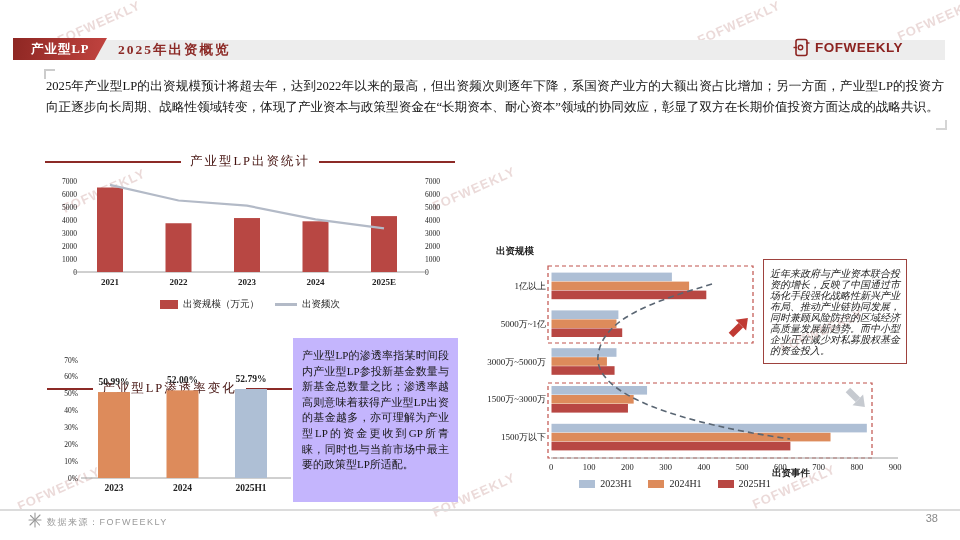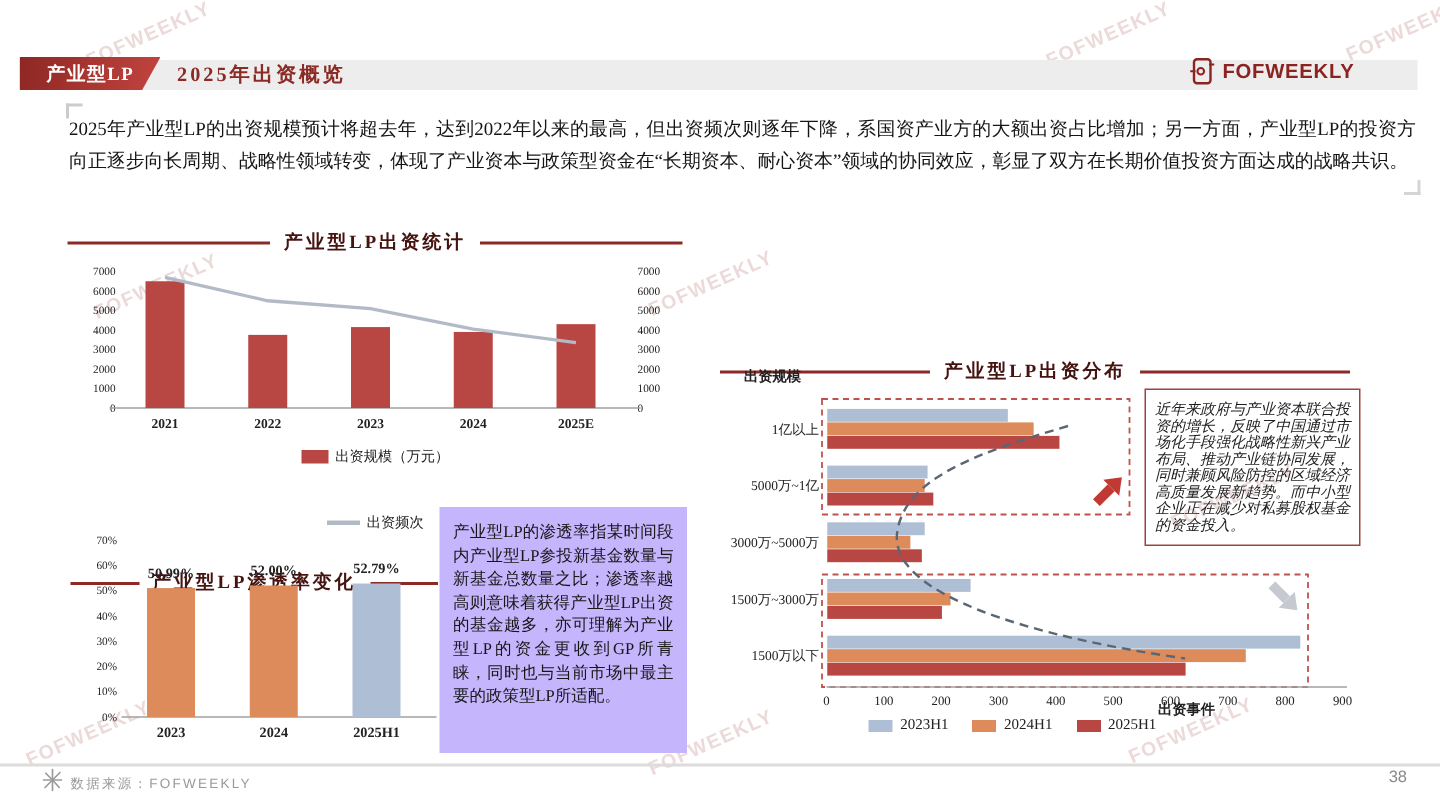--- a/index.html
+++ b/index.html
@@ -21,36 +21,36 @@
   
   .intro{position:absolute;left:46px;top:76px;width:898px;font-size:12.6px;line-height:21px;
        color:#151515;text-align:justify;z-index:1;}
   .bracket-tl{position:absolute;left:44px;top:69px;width:9px;height:8px;
        border-left:2px solid #cccccc;border-top:2px solid #cccccc;z-index:1;}
   .bracket-br{position:absolute;left:936px;top:120px;width:9px;height:8px;
        border-right:2px solid #d5d5d5;border-bottom:2px solid #d5d5d5;z-index:1;}
   
   .chart-title-row{position:absolute;display:flex;align-items:center;gap:9px;z-index:1;}
   .tline{height:2px;background:#8c2a26;flex:1;}
-  .ct{font-size:12.5px;font-weight:bold;color:#451310;letter-spacing:2px;white-space:nowrap;}
+  .ct{font-size:12.5px;font-weight:normal;color:#451310;letter-spacing:2px;white-space:nowrap;}
   
   .note-dist{position:absolute;left:477px;top:148px;width:431px;height:83px;background:#f1f0ee;
        padding:7px 10px;font-size:11.6px;line-height:16.6px;color:#171717;text-align:justify;
        box-sizing:border-box;z-index:1;}
   .note-pen{position:absolute;left:293px;top:338px;width:165px;height:164px;background:#c4b5fd;
        padding:10px 9px;font-size:11px;line-height:15.6px;color:#171717;text-align:justify;
        box-sizing:border-box;z-index:1;}
   .annotation{position:absolute;left:763px;top:259px;width:144px;height:105px;
        border:1.5px solid #9e423e;padding:8px 6px;font-size:10px;line-height:11px;
        color:#1c1c1c;box-sizing:border-box;z-index:2;text-align:justify;font-style:italic;}
   .dist-ylabel{position:absolute;left:496px;top:245px;font-size:9.5px;font-weight:bold;color:#222;z-index:1;}
   .dist-xlabel{position:absolute;left:772px;top:467px;font-size:9.5px;font-weight:bold;color:#222;z-index:1;}
   
   .legend{display:flex;align-items:center;justify-content:center;z-index:1;position:absolute;}
-  .legend-stat{left:45px;top:298px;width:410px;gap:31px;font-size:9.5px;color:#222;flex-direction:column;}
+  .legend-stat{left:45px;top:298px;width:410px;gap:16px;font-size:9.5px;color:#222;}
   .legend-dist{left:505px;top:478px;width:340px;gap:16px;font-size:10px;color:#222;}
   .leg-item{display:flex;align-items:center;gap:5px;}
   .swatch{display:inline-block;}
   
   .chart-svg{position:absolute;z-index:1;}
   svg text{font-family:"Liberation Serif",serif;}
   
   .footer-line{position:absolute;left:0;top:509px;width:960px;height:2px;background:#dcdcdc;z-index:1;}
   .source{position:absolute;left:47px;top:516px;font-size:9px;color:#9a9a9a;letter-spacing:1.5px;z-index:1;
        font-family:"Liberation Sans",sans-serif;}
@@ -132,25 +132,20 @@
       <span class="swatch" id="sw-stat-bar" style="width: 18px; height: 9px; background: rgb(184, 71, 67);"></span>
       <span>出资规模（万元）</span>
     </span>
     <span class="leg-item">
       <span class="swatch" id="sw-stat-line" style="width: 22px; height: 2.5px; background: rgb(179, 186, 199);"></span>
       <span>出资频次</span>
     </span>
   </div>
 
 
-  <div class="chart-title-row" style="left:480px;top:239px;width:420px;">
-    <span class="tline"></span>
-    <span class="ct">产业型LP出资分布</span>
-    <span class="tline"></span>
-  </div>
   <div class="dist-ylabel">出资规模</div>
   <svg id="chart-dist" class="chart-svg" style="left:480px;top:256px;" width="436" height="220">
       <rect x="68" y="10" width="205" height="77" fill="none" stroke="#c0524c" stroke-width="1.2" stroke-dasharray="4 3"></rect>
       <rect x="68" y="127" width="324" height="75" fill="none" stroke="#c0524c" stroke-width="1.2" stroke-dasharray="4 3"></rect>
       <rect x="71.5" y="16.6" width="120.4" height="8.6" fill="#aebfd5"></rect>
       <rect x="71.5" y="54.4" width="66.88888888888889" height="8.6" fill="#aebfd5"></rect>
       <rect x="71.5" y="92.19999999999999" width="64.97777777777777" height="8.6" fill="#aebfd5"></rect>
       <rect x="71.5" y="130" width="95.55555555555556" height="8.6" fill="#aebfd5"></rect>
       <rect x="71.5" y="167.79999999999998" width="315.33333333333337" height="8.6" fill="#aebfd5"></rect>
       <rect x="71.5" y="25.6" width="137.6" height="8.6" fill="#dd8b5b"></rect>

